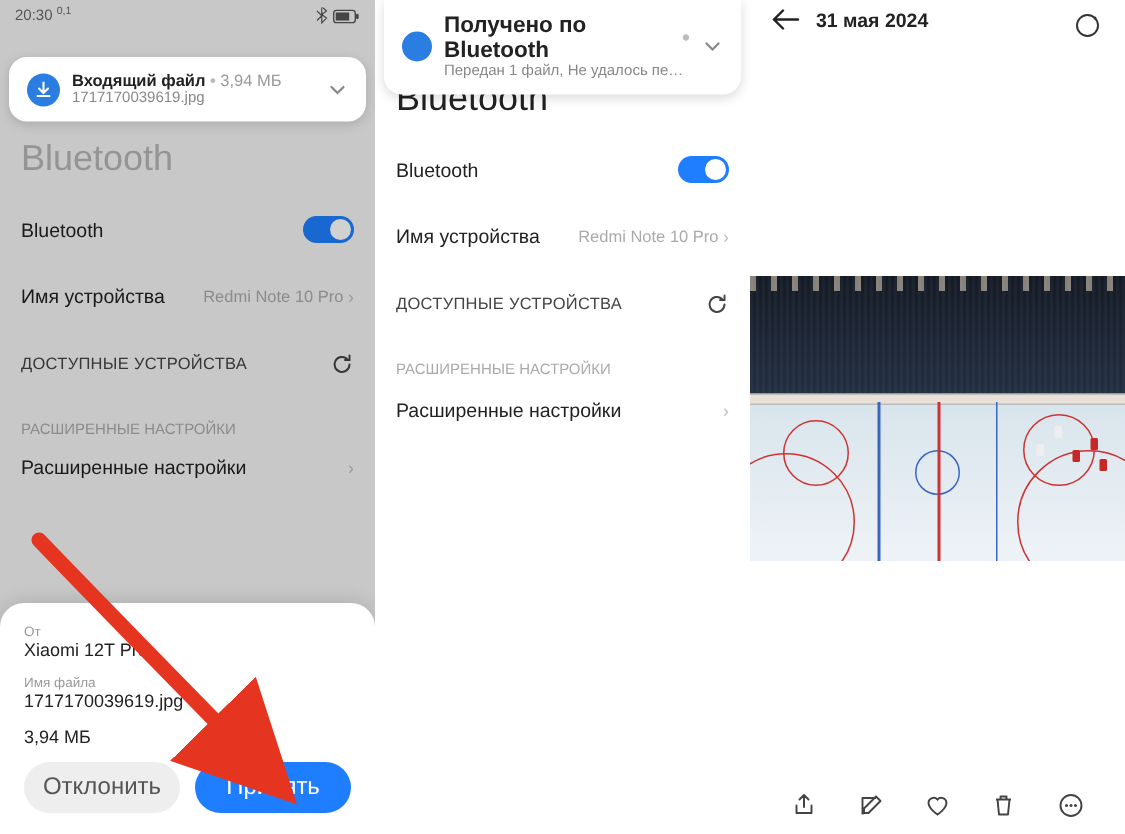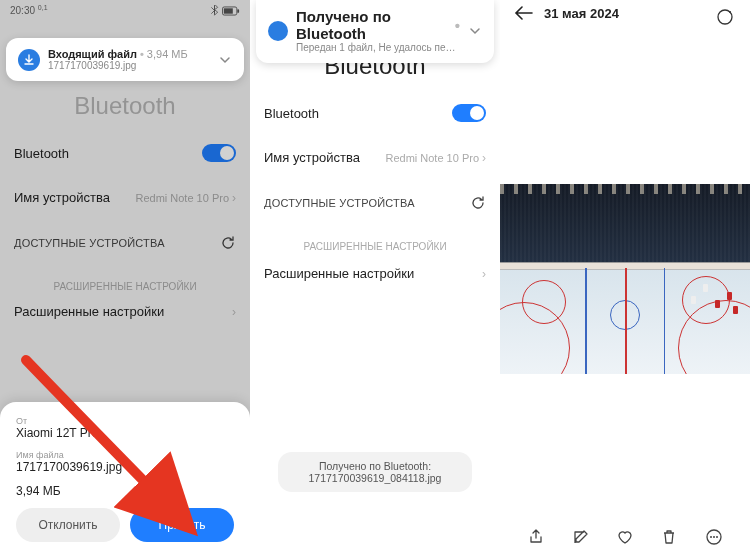--- a/index.html
+++ b/index.html
@@ -14,38 +14,38 @@
   .dimmer { position:absolute; inset:0; background: rgba(0,0,0,0.18); z-index:1; }
 
   .notif { position: absolute; top: 22px; left: 6px; right: 6px; background: #fff; border-radius: 12px; box-shadow: 0 2px 8px rgba(0,0,0,0.15); padding: 10px 12px; display:flex; align-items:center; gap:8px; z-index:4;margin-top:16px; }
   .notif .nicon { width:22px; height:22px; border-radius:50%; background:#2a7de1; display:flex; align-items:center; justify-content:center; flex-shrink:0; }
   .notif .nbody { flex:1; min-width:0; }
   .notif .ntitle { font-size:11px; font-weight:600; color:#222; display:flex; align-items:center; gap:3px;}
   .notif .nsub { font-size:10px; color:#888; white-space:nowrap; overflow:hidden; text-overflow:ellipsis;}
   .notif .nchev { color:#888; }
 
   
-  .settings { padding: 64px 14px 0; position:relative; z-index:0;text-align:center; }
+  .settings { padding: 64px 14px 0; position:relative; z-index:0; }
   .settings.peek { padding-top: 56px; }
   .big-title { font-size: 24px; font-weight: 400; color:#222; margin-bottom: 10px; }
   .row { display:flex; align-items:center; justify-content:space-between; padding: 14px 0; font-size: 13px; color:#222; }
   .row .rval { color:#aaa; font-size:11px; display:flex; align-items:center; gap:3px;}
   .toggle { width:34px; height:18px; border-radius:10px; background:#1f7eff; position:relative; }
   .toggle::after { content:""; position:absolute; right:2px; top:2px; width:14px; height:14px; background:#fff; border-radius:50%; }
   .secthdr { font-size:11px; color:#444; padding: 16px 0 8px; letter-spacing:0.2px; display:flex; align-items:center; justify-content:space-between;}
   .subhdr { font-size:10px; color:#aaa; padding: 22px 0 4px; }
   .chev { color:#bbb; font-size:12px; }
 
   
   .sheet { position:absolute; left:0; right:0; bottom:0; background:#fff; border-top-left-radius:16px; border-top-right-radius:16px; padding: 14px 16px 14px; z-index:5; box-shadow: 0 -2px 12px rgba(0,0,0,0.12);}
   .sheet h3 { text-align:center; font-size:13px; font-weight:500; color:#222; margin-bottom:14px; }
   .sheet .lbl { font-size:9px; color:#999; }
   .sheet .val { font-size:12px; color:#222; margin-bottom:10px; }
   .sheet .btns { display:flex; gap:10px; margin-top:10px; }
-  .sheet .btn { flex:1; height:34px; border-radius:17px; display:flex; align-items:center; justify-content:center; font-size:12px; font-weight:500;}
+  .sheet .btn { flex:1; height:34px; border-radius:17px; display:flex; align-items:center; justify-content:center; font-size:16px; font-weight:500;}
   .btn-decline { background:#eee; color:#555; }
   .btn-accept { background:#1f7eff; color:#fff; }
 
   
   .arrow { position:absolute; z-index:6; pointer-events:none; }
 
   
   .notif2 { position:absolute; top:0; left:6px; right:6px; background:#fff; border-radius:0 0 12px 12px; box-shadow: 0 2px 8px rgba(0,0,0,0.15); padding: 8px 12px 10px; display:flex; align-items:center; gap:8px; z-index:4;}
   .notif2 .nicon { width:20px; height:20px; border-radius:50%; background:#2a7de1; flex-shrink:0;}
   .notif2 .nbody { flex:1; min-width:0; }
@@ -225,24 +225,20 @@
           </svg>
         </span>
     </div>
     <div class="subhdr">РАСШИРЕННЫЕ НАСТРОЙКИ</div>
     <div class="row" style="padding:10px 0">
       <span>Расширенные настройки</span>
       <span class="chev">›</span>
     </div>
   </div>
 
-  <div class="toast">
-    <div>Получено по Bluetooth:</div>
-    <div>1717170039619_084118.jpg</div>
-  </div>
 </div>
 
 <div class="pane">
   <div class="titlebar">
     <span class="back">
         <svg width="20" height="14" viewBox="0 0 20 14">
           <path d="M8 1 2 7l6 6M2 7h16" stroke="#222" stroke-width="1.6" fill="none" stroke-linecap="round"></path>
         </svg>
       </span>
     <div class="datewrap">

